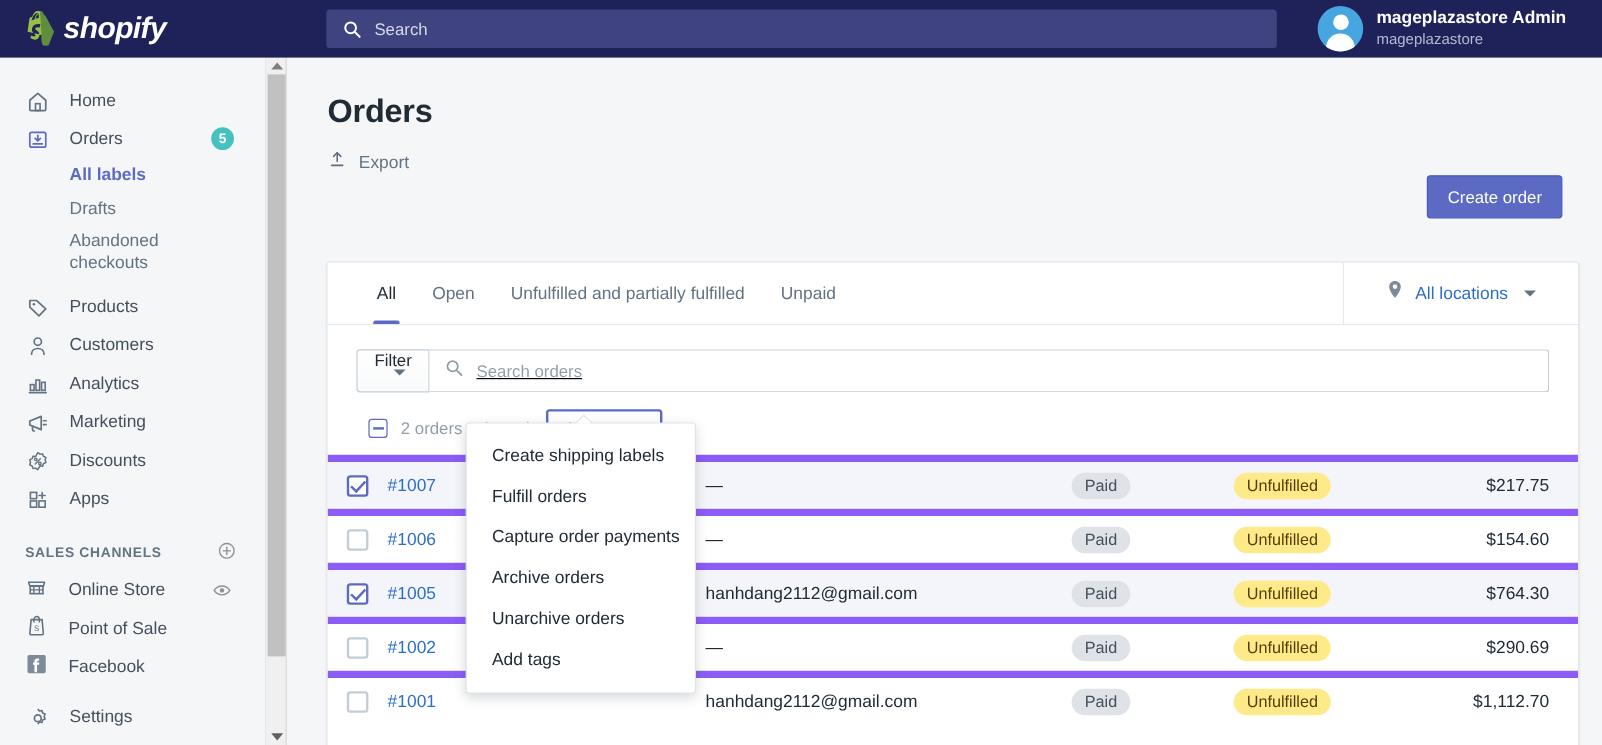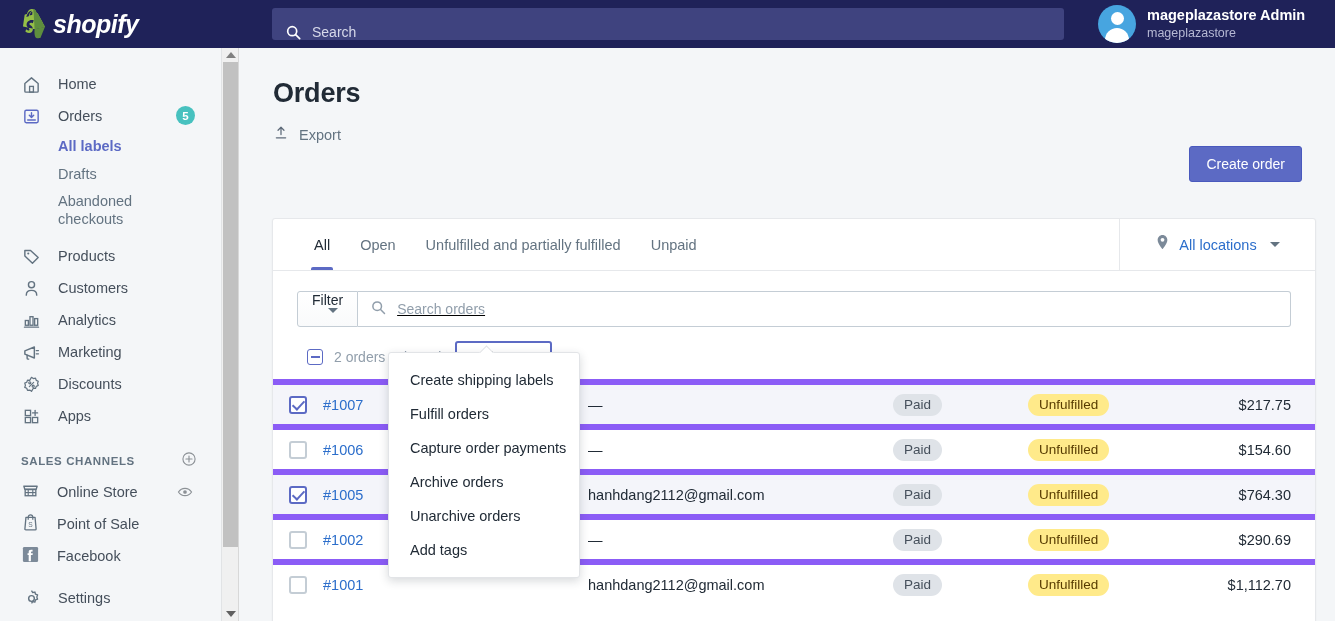--- a/index.html
+++ b/index.html
@@ -16,21 +16,21 @@
   
   #topbar{
     position:absolute; top:0; left:0; width:1335px; height:48px;
     background:#1f2259; display:flex; align-items:center; z-index:40;
   }
   #brand{ width:240px; height:48px; display:flex; align-items:center; padding-left:18px; }
   .sp-logo-mark{ width:28px; height:31px; position:relative; flex:0 0 auto; }
   .sp-word{ color:#fff; font-size:25px; font-style:italic; font-weight:bold; letter-spacing:-0.5px; margin-left:7px; font-family:"Liberation Sans", sans-serif;}
   #searchbox{
     position:absolute; left:272px; top:8px; width:792px; height:32px;
-    background:#3f437f; border-radius:3px; display:flex; align-items:flex-end; padding-left:14px;
+    background:#3f437f; border-radius:3px; display:flex; align-items:center; padding-left:14px;
     cursor:text;
   }
   #searchbox .sicon{ width:15px; height:15px; flex:0 0 auto; }
   #searchbox .stext{ color:#d7d9ea; font-size:14px; margin-left:11px; }
   #account{ position:absolute; right:14px; top:0; height:48px; width:245px; display:flex; align-items:center; padding-left:22px; cursor:pointer;}
   #avatar{ width:38px; height:38px; border-radius:50%; background:#47a5e0; position:relative; overflow:hidden; flex:0 0 auto;}
   #avatar .head{ position:absolute; width:13px; height:13px; border-radius:50%; background:#fff; left:12.5px; top:7px;}
   #avatar .body{ position:absolute; width:24px; height:16px; border-radius:12px 12px 0 0; background:#fff; left:7px; top:23px;}
   #acct-text{ margin-left:11px; line-height:1.2; }
   #acct-name{ color:#ffffff; font-size:14.5px; font-weight:bold; }

